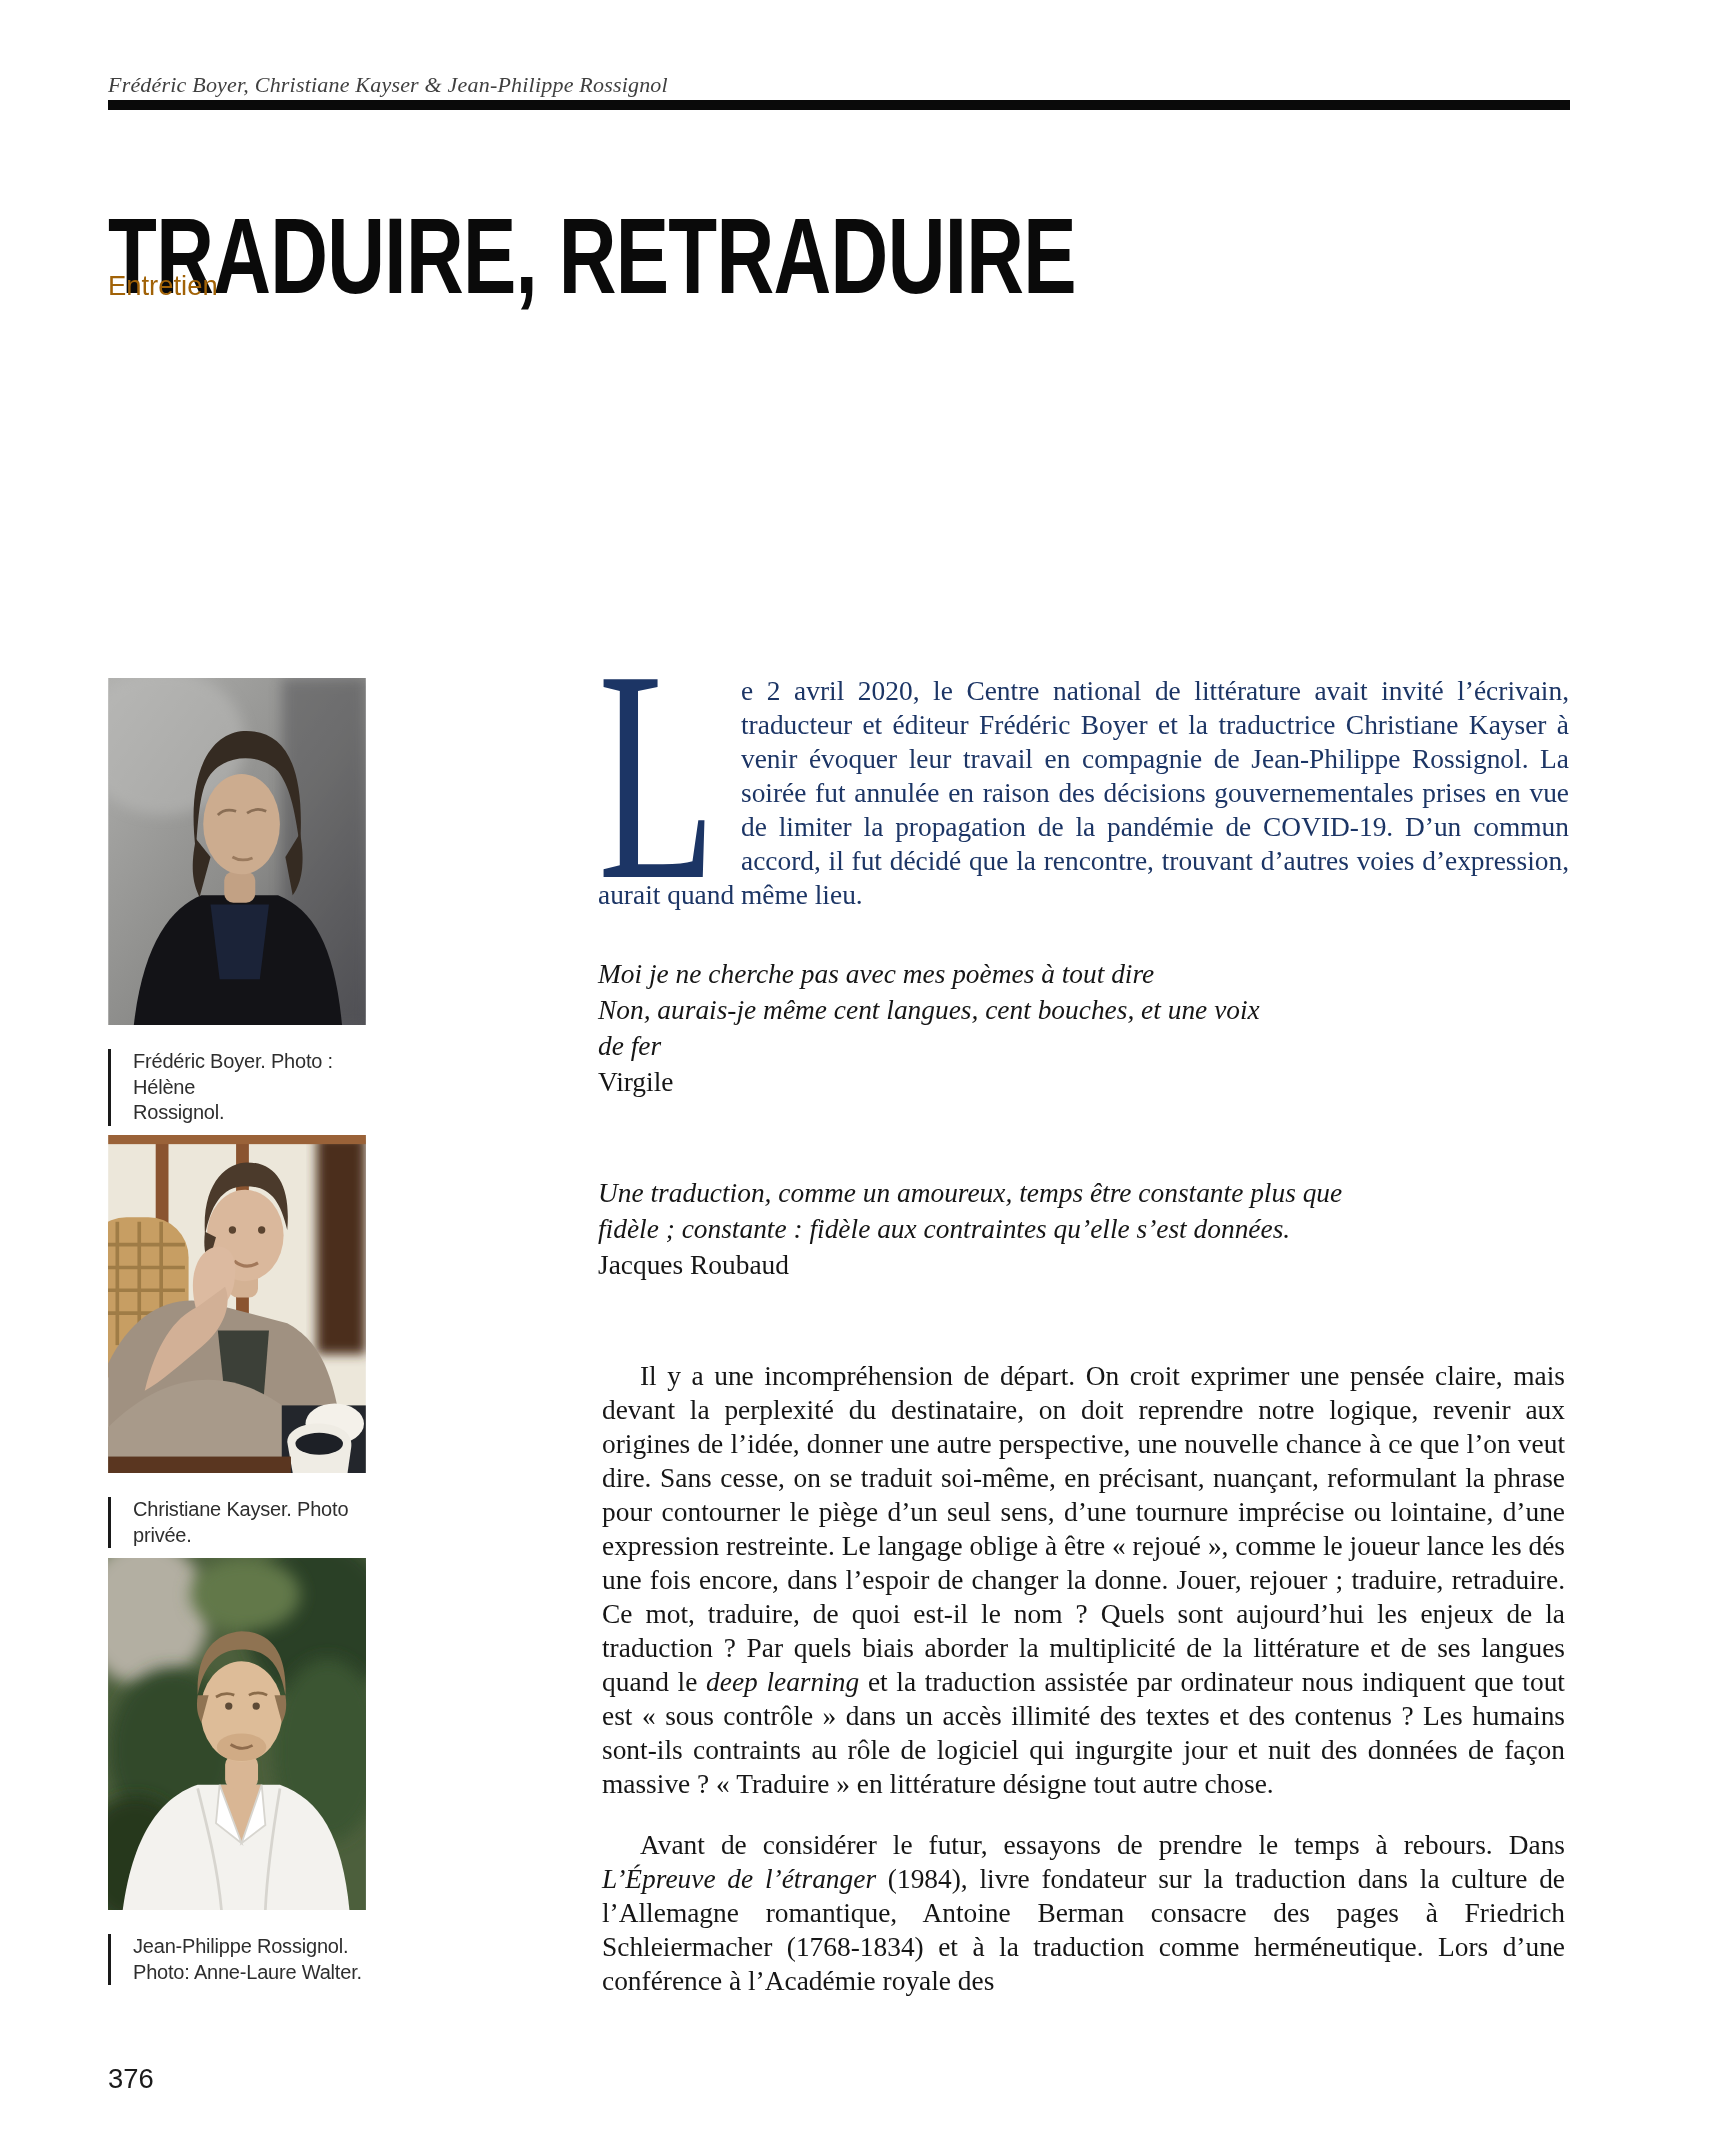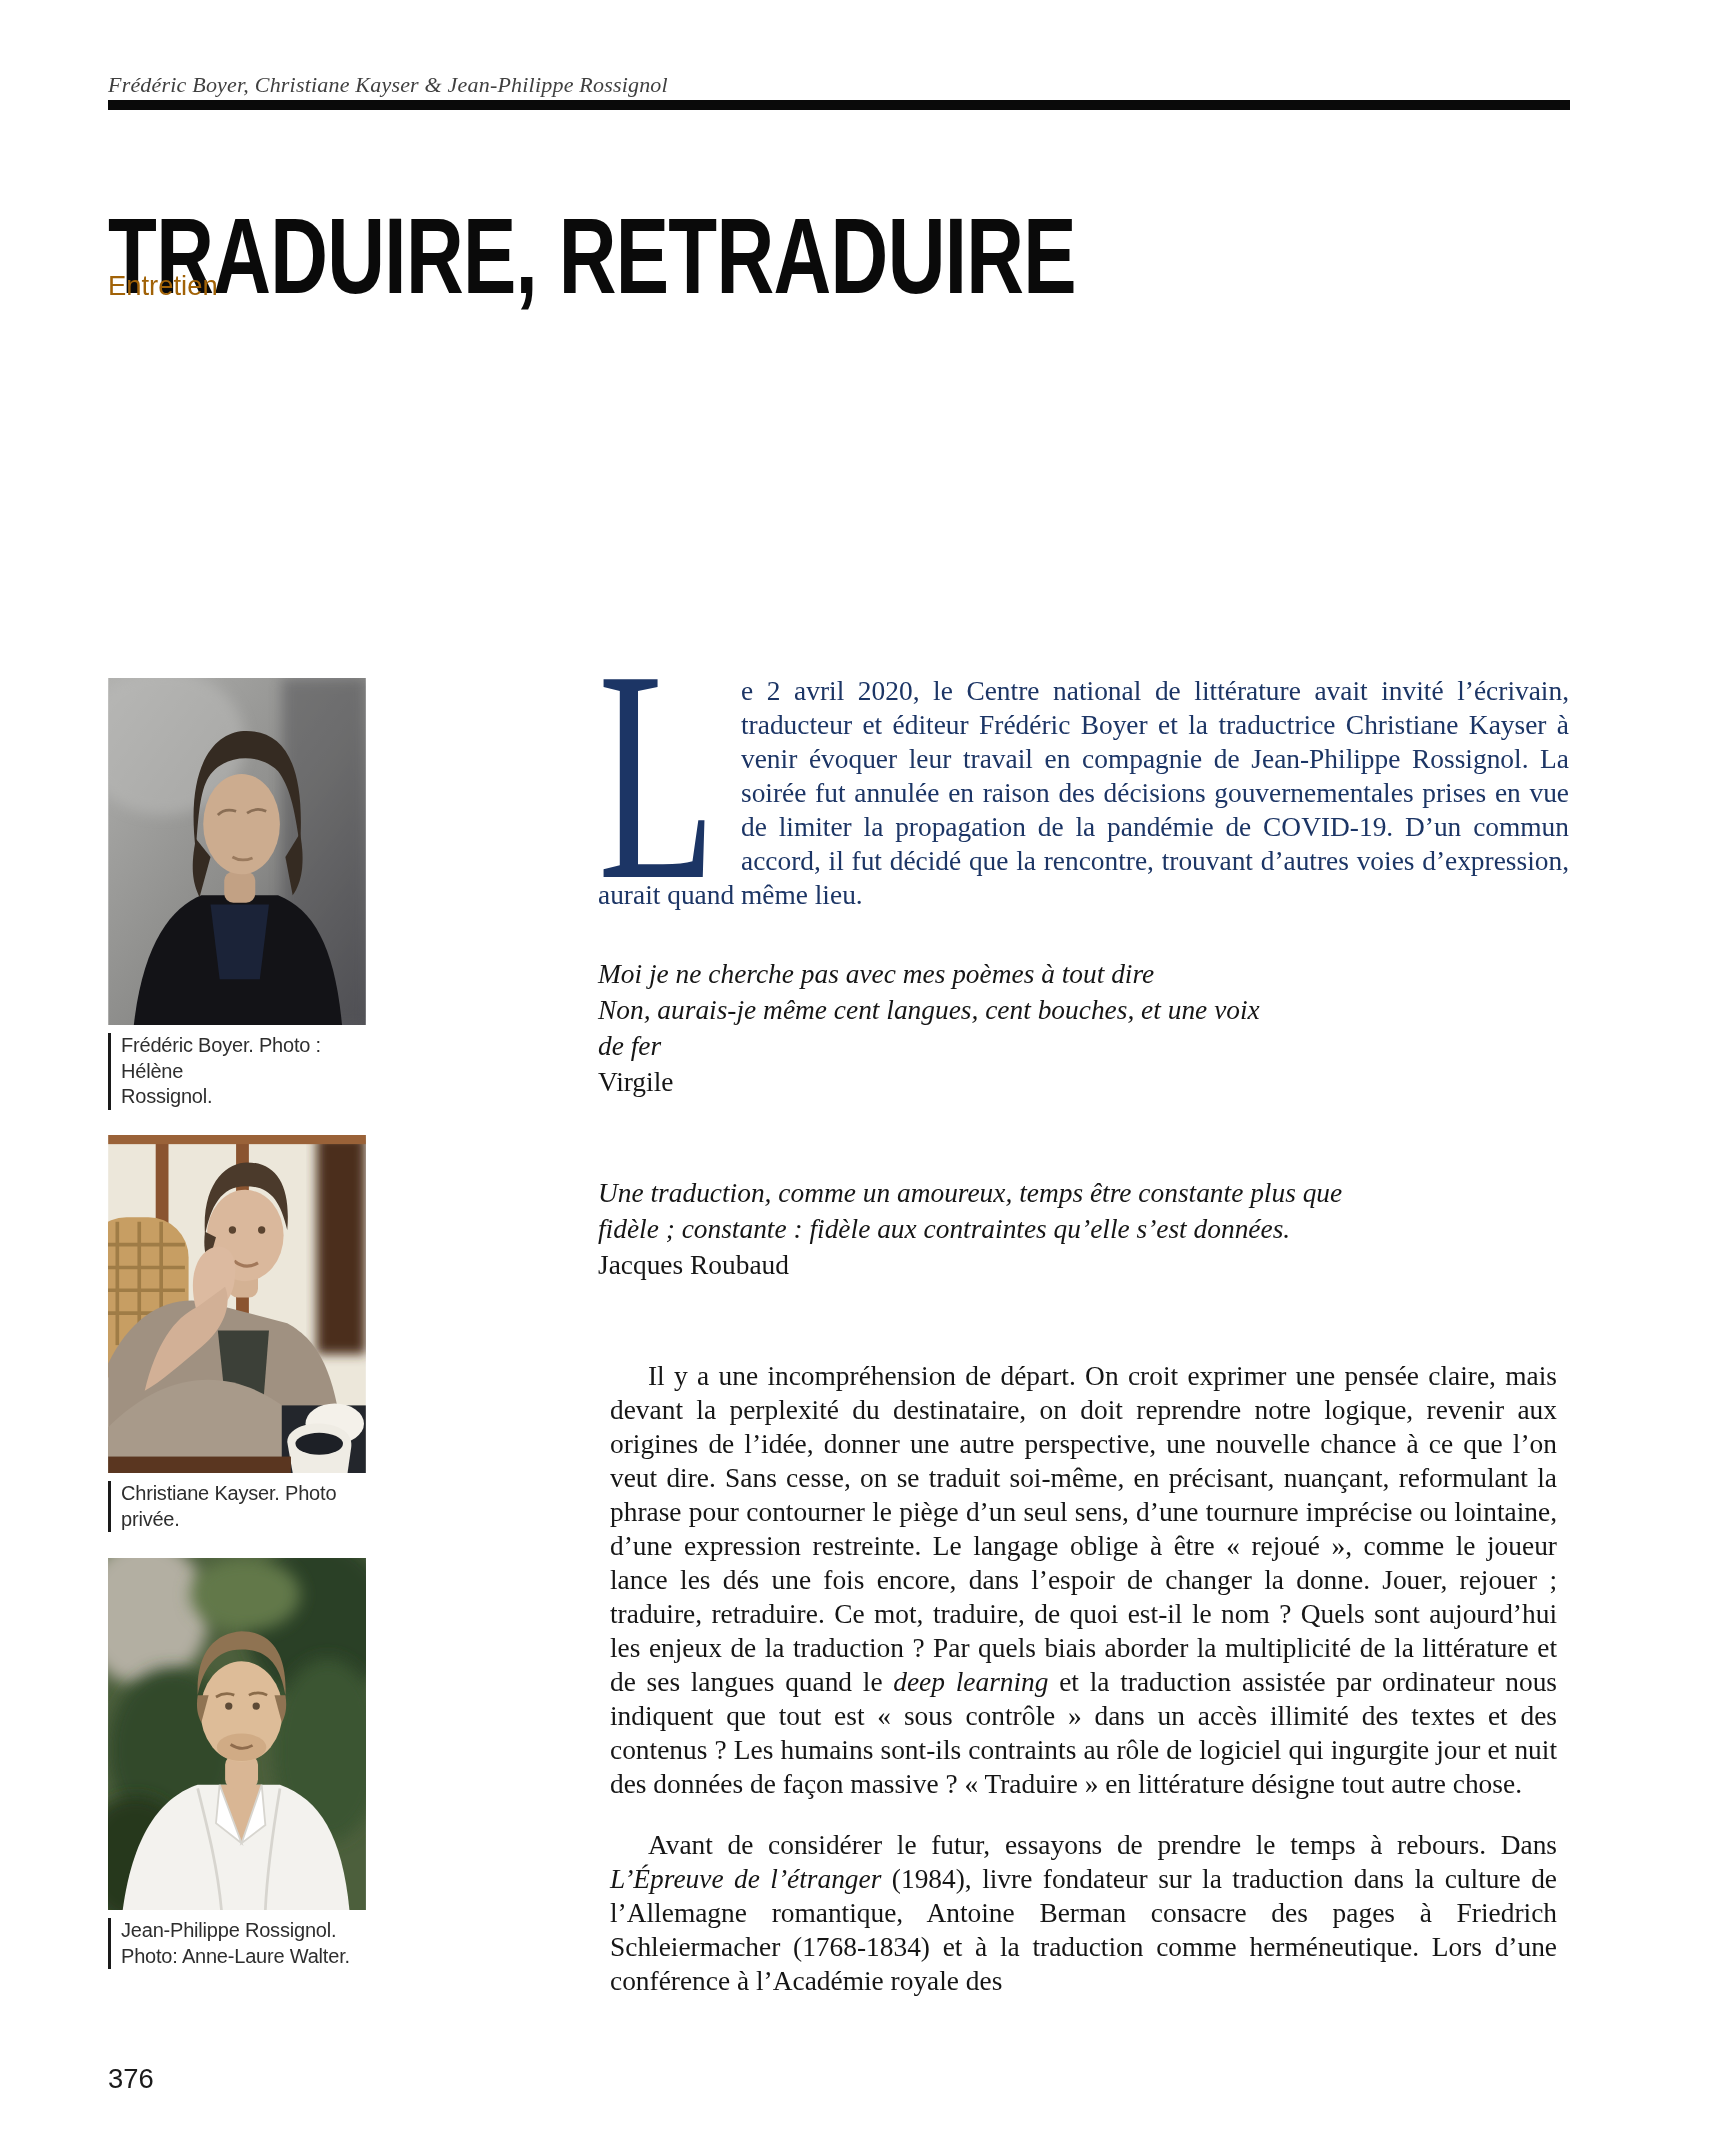--- a/index.html
+++ b/index.html
@@ -49,23 +49,23 @@
     font-family: "Liberation Sans", sans-serif;
     font-size: 27.4px;
     color: #a16207;
   }
 
   
   .photo-block { position: absolute; left: 108px; width: 258px; }
   .photo-frame { width: 258px; display: block; }
   .photo-frame svg { display: block; }
   .photo-caption {
-    margin-top: 8px;
+    margin-top: 24px;
     border-left: 3.7px solid #1a1a1a;
-    padding-left: 10px;
+    padding-left: 22px;
     font-family: "Liberation Sans", sans-serif;
     font-size: 20px;
     line-height: 25.6px;
     color: #2e2e2e;
     letter-spacing: -0.2px;
   }
 
   .page-number {
     position: absolute;
     left: 108px; top: 2063px;
@@ -111,21 +111,21 @@
   .epigraph-1 { margin-top: 44px; }
   .epigraph-2 { margin-top: 75px; }
   .epigraph .attribution { font-style: normal; }
 
   .body-text {
     font-size: 27.4px;
     line-height: 34px;
     text-align: justify;
     color: #161616;
   }
-  .body-text p { margin: 12px; text-indent: 38px; }
+  .body-text p { margin: 4px; text-indent: 38px; }
   .body-text p.first { margin-top: 76px; }
   .body-text p.follow { margin-top: 27.4px; }
   .it { font-style: italic; }
 </style>
 </head>
 <body>
 
 <div class="page" style="--navy:#1c3565;">
 
   <div class="author-line">Frédéric Boyer, Christiane Kayser &amp; Jean-Philippe Rossignol</div>

